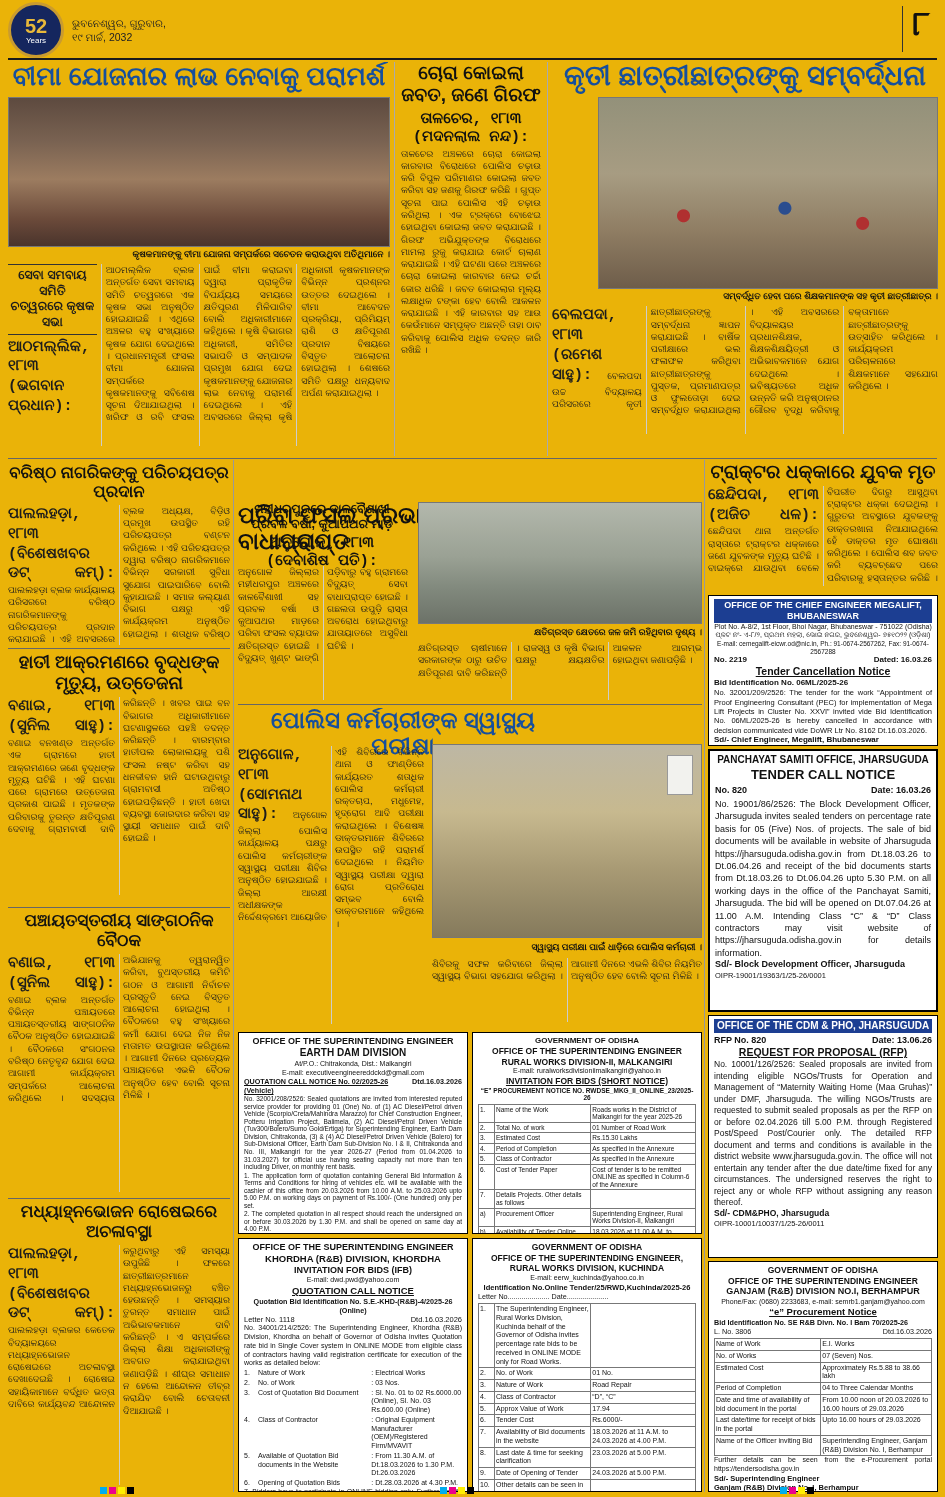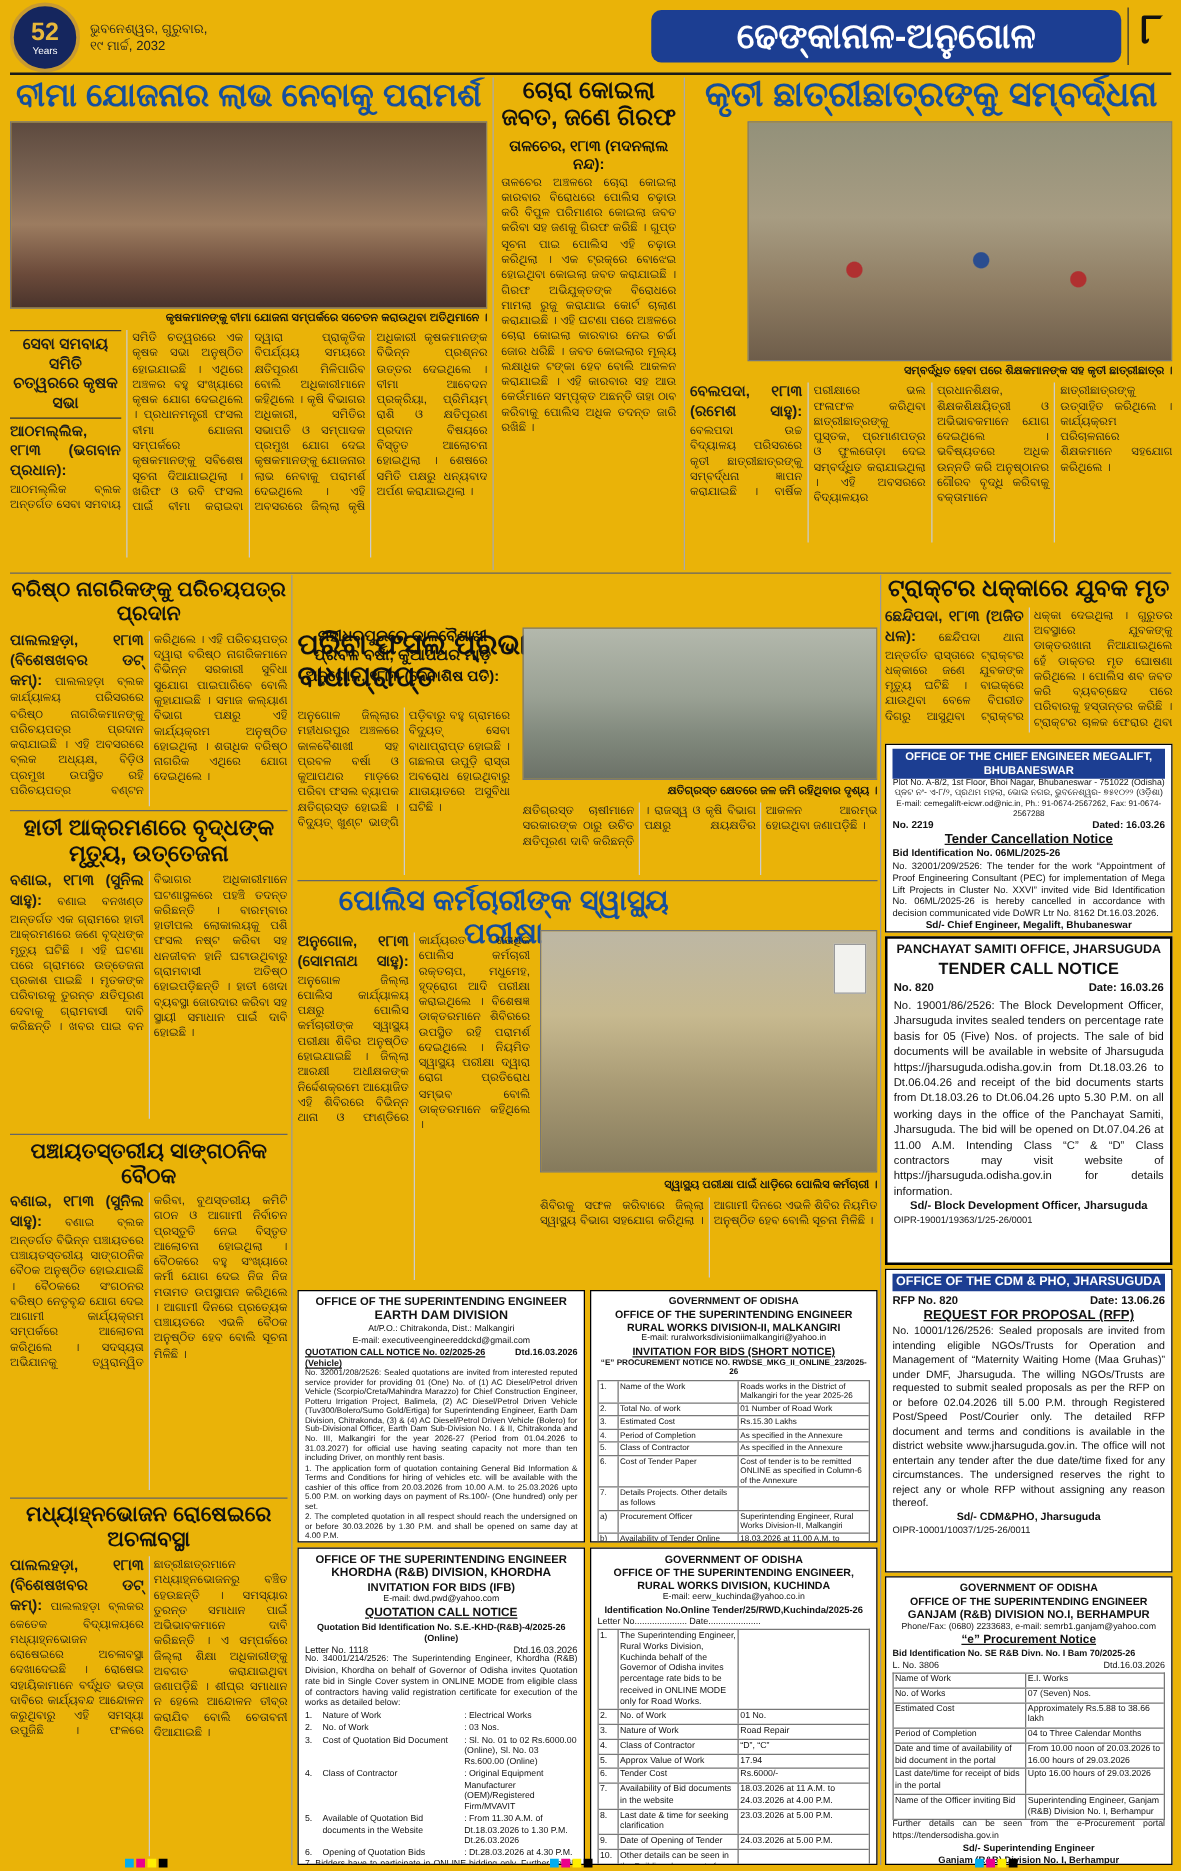--- a/index.html
+++ b/index.html
@@ -18,21 +18,21 @@
   .edbanner{position:absolute;right:40px;top:4px;width:376px;height:42px;background:#1c3e92;
             border-radius:8px;display:flex;align-items:center;justify-content:center;}
   .edbanner span{color:#fff;font-weight:bold;font-size:28px;white-space:nowrap;}
   .pageno{position:absolute;right:-2px;top:0;width:36px;text-align:center;font-size:34px;font-weight:bold;}
   .mh-vline{position:absolute;right:34px;top:2px;width:1px;height:46px;background:#333;}
   .toprule{left:8px;top:58px;width:929px;border-top:2px solid #1a1a1a;}
   
   .article{overflow:hidden;}
   .hl-blue{color:#164f9d;font-weight:bold;text-align:center;line-height:1.12;}
   .hl-black{color:#111;font-weight:bold;text-align:center;line-height:1.15;}
-  .byline{font-weight:bold;font-size:12px;}
+  .byline{font-weight:bold;font-size:15px;font-family:Liberation Mono, monospace;}
   .bodytxt{font-size:9.3px;line-height:1.32;text-align:justify;color:#1c1c1c;}
   .cols2{column-count:2;column-gap:8px;column-rule:1px solid #ccc;}
   .cols3{column-count:3;column-gap:8px;column-rule:1px solid #ccc;}
   .cols4{column-count:4;column-gap:9px;column-rule:1px solid #ccc;}
   .subhead{font-weight:bold;font-size:12.5px;text-align:center;line-height:1.25;
            border-top:1.5px solid #333;border-bottom:1.5px solid #333;padding:3px 0;margin-bottom:3px;
            break-inside:avoid;}
   .photo{border:1px solid #777;}
   .caption{font-size:9px;font-weight:bold;text-align:right;padding-top:2px;}
   .ph-insurance{background:linear-gradient(180deg,#5d4a3f 0%,#7a6352 30%,#9c7c60 55%,#6b4a3a 82%,#4a342c 100%);}
@@ -48,21 +48,21 @@
   .vline{width:1px;background:#999;}
   
   .tender{border:1px solid #000;background:#fff;padding:3px 5px;overflow:hidden;line-height:1.25;}
   .tender.heavy{border-width:2px;}
   .hdr-bar{background:#1c3e92;color:#fff;font-weight:bold;text-align:center;font-size:9px;padding:1px 0;line-height:1.2;}
   .t-center{text-align:center;}
   .b{font-weight:bold;}
   .u{text-decoration:underline;}
   .just{text-align:justify;}
   .row-between{display:flex;justify-content:space-between;}
-  .sign{text-align:center;font-weight:bold;}
+  .sign{text-align:left;font-weight:bold;}
   .ref{font-size:7.5px;}
   .fs65{font-size:6.5px;line-height:1.16;}
   .fs70{font-size:7px;}
   .fs72{font-size:7.2px;}
   .fs75{font-size:7.5px;}
   .fs80{font-size:8px;}
   .fs85{font-size:8.5px;}
   .fs90{font-size:9px;}
   .fs95{font-size:9.5px;}
   .fs105{font-size:10.5px;}
@@ -92,23 +92,20 @@
 
   <header class="abs masthead">
     <div class="badge">
       <span class="num">52</span>
       <span class="lbl">Years</span>
     </div>
     <div class="dateline">
       <div>ଭୁବନେଶ୍ୱର, ଗୁରୁବାର,</div>
       <div>୧୯ ମାର୍ଚ୍ଚ, 2032</div>
     </div>
-    <div class="edbanner">
-      <span>ଢେଙ୍କାନାଳ-ଅନୁଗୋଳ</span>
-    </div>
     <div class="mh-vline"></div>
     <div class="pageno">୮</div>
   </header>
   <div class="abs toprule"></div>
 
   <section class="abs article" style="left:8px;top:62px;width:382px;height:394px;">
     <h1 class="hl-blue" style="font-size:26px;">ବୀମା ଯୋଜନାର ଲାଭ ନେବାକୁ ପରାମର୍ଶ</h1>
     <div class="photo ph-insurance" style="height:150px;margin-top:6px;"></div>
     <div class="caption">କୃଷକମାନଙ୍କୁ ବୀମା ଯୋଜନା ସମ୍ପର୍କରେ ସଚେତନ କରାଉଥିବା ଅତିଥିମାନେ ।</div>
     <div class="bodytxt cols4" style="height:182px;margin-top:4px;">

